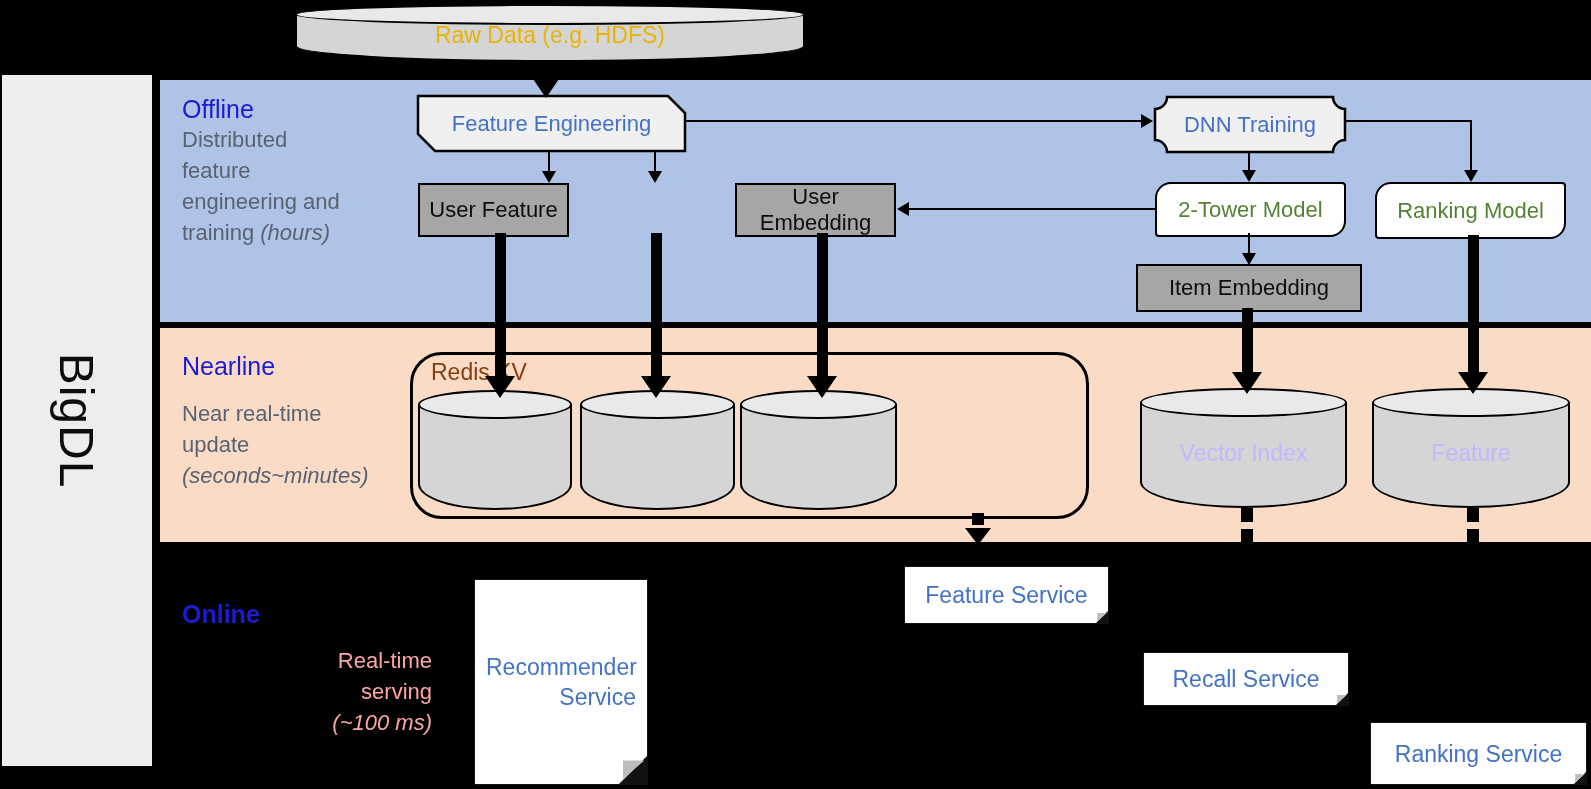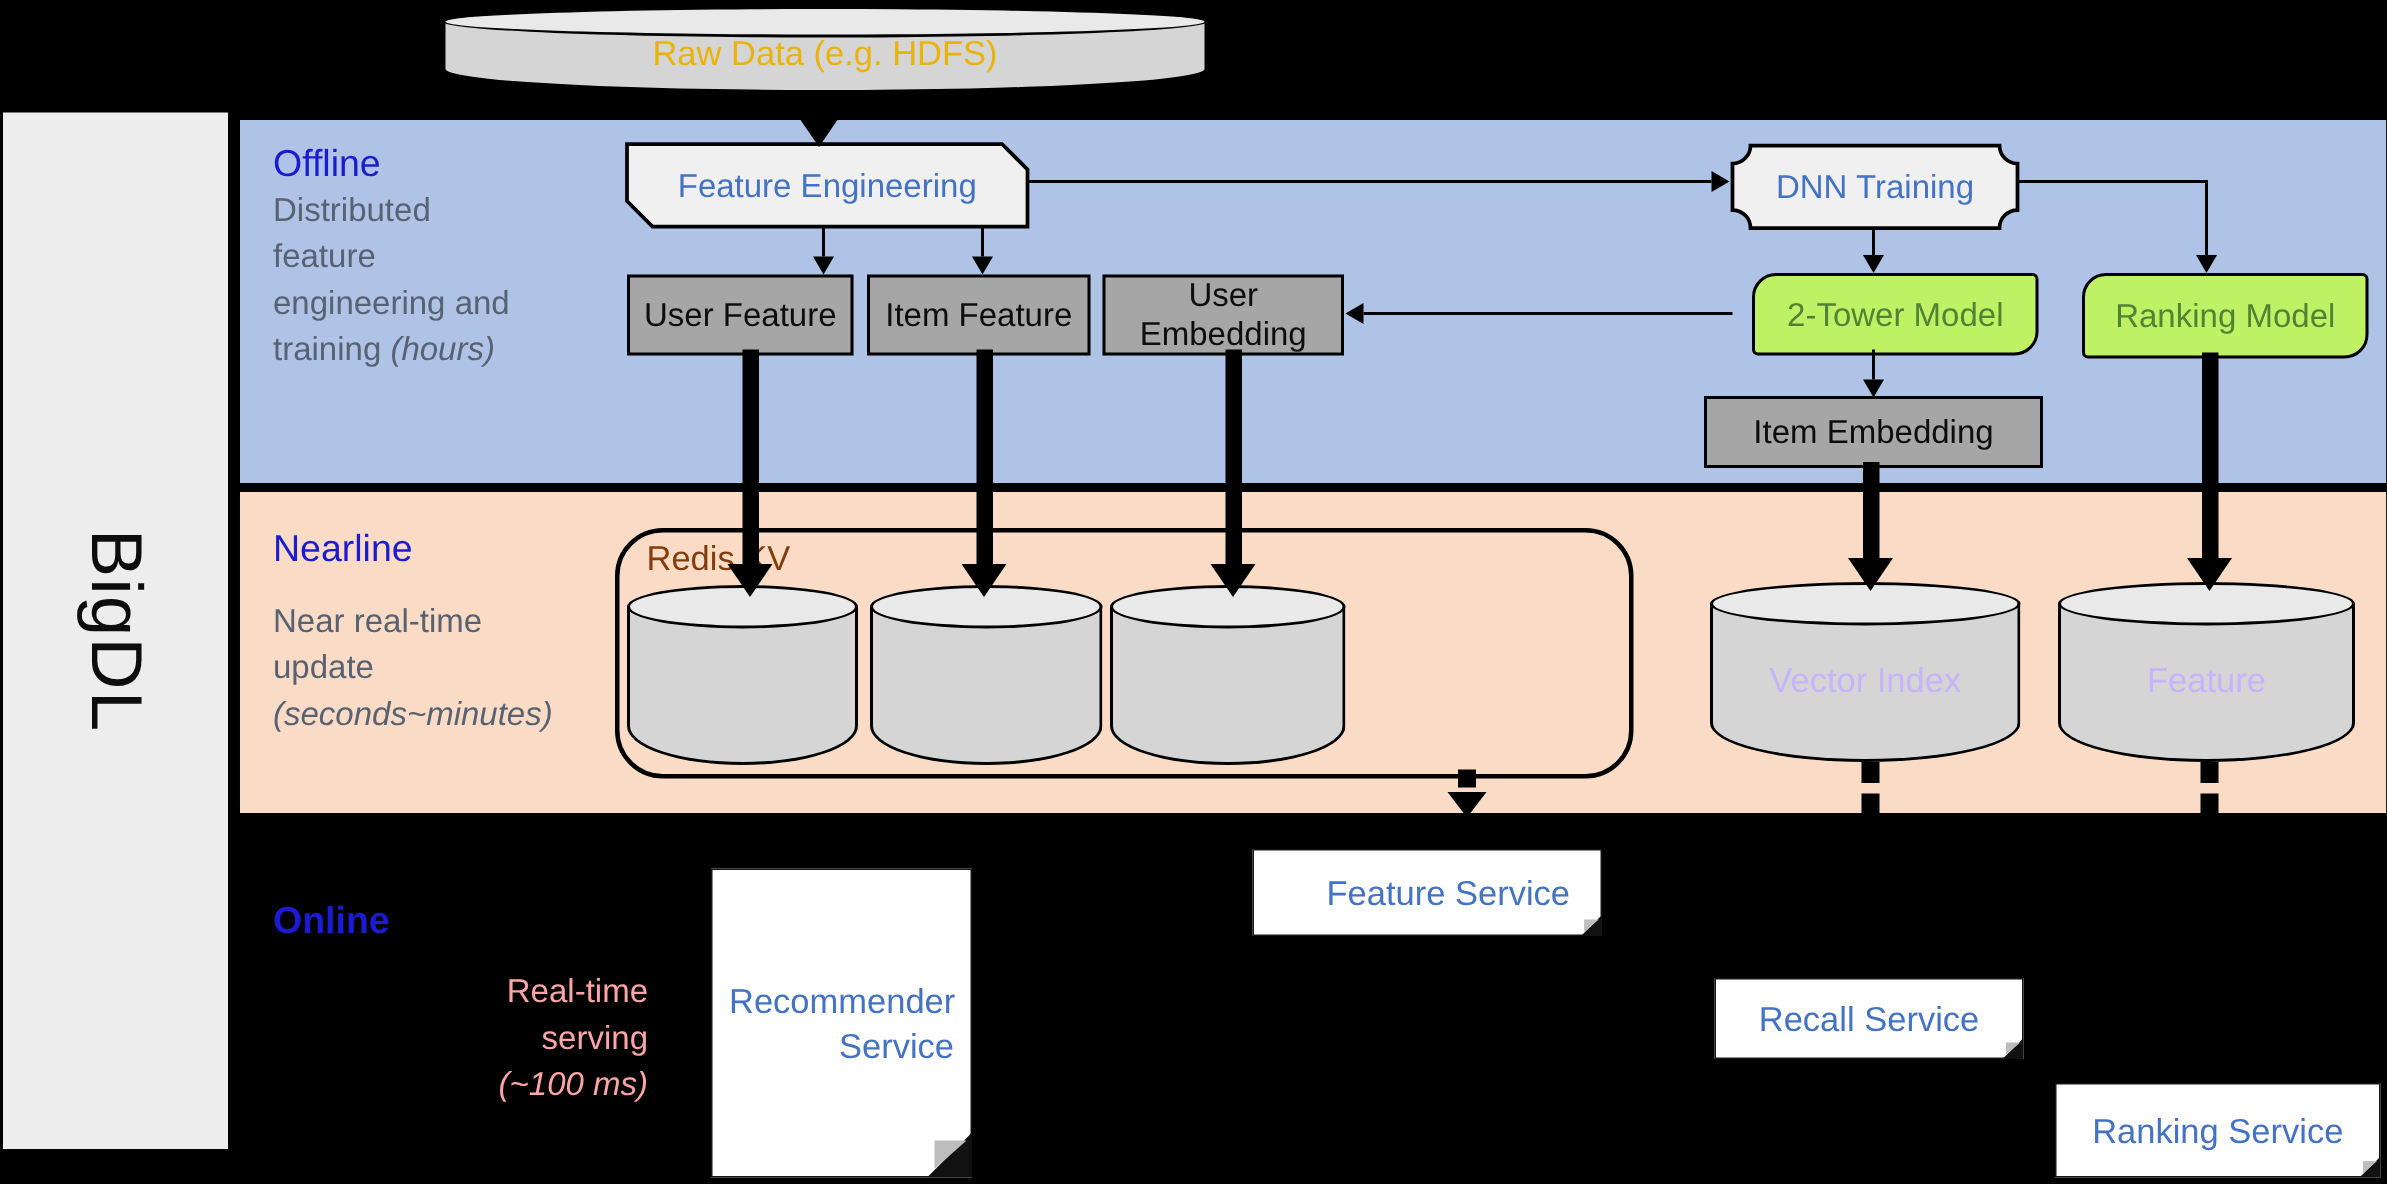--- a/index.html
+++ b/index.html
@@ -16,21 +16,21 @@
     display:flex;align-items:center;justify-content:center;}
   #brand-bar .brand-text{transform:rotate(90deg);font-size:48px;letter-spacing:1px;color:#0d0d0d;white-space:nowrap;}
   
   .band-title{position:absolute;left:182px;font-size:25px;font-weight:500;color:#1b1bd2;}
   .band-desc{position:absolute;left:182px;width:250px;font-size:22px;line-height:31px;color:#596273;}
   .band-desc .it{font-style:italic;}
   
   .box{position:absolute;border:2.5px solid #000;display:flex;align-items:center;justify-content:center;
     font-size:22px;text-align:center;}
   .gray-box{background:#a6a6a6;color:#0d0d0d;}
-  .round-diag{border-radius:16px 4px 16px 4px;background:#bef264;color:#548235;margin-left:13px;}
+  .round-diag{border-radius:16px 4px 16px 4px;background:#ffffff;color:#548235;}
   .shape-label{position:absolute;display:flex;align-items:center;justify-content:center;font-size:22px;}
   .blue-txt{color:#4472c4;}
   
   .cyl{position:absolute;}
   .cyl .cyl-body{position:absolute;left:0;right:0;top:14px;bottom:0;background:#d5d5d5;
     border:2.5px solid #000;border-top:none;border-radius:0 0 50% 50% / 0 0 26px 26px;}
   .cyl .cyl-lid{position:absolute;left:0;right:0;top:0;height:29px;background:#e9e9e9;
     border:2.5px solid #000;border-radius:50%;box-sizing:border-box;}
   .cyl .cyl-lbl{position:absolute;left:0;right:0;top:52px;text-align:center;color:#c4b5fd;font-size:23px;}
   
@@ -104,21 +104,20 @@
     <path d="M2,2 L252,2 L269,19 L269,57 L19,57 L2,40 Z" fill="#f0f0f0" stroke="#000" stroke-width="2.5"></path>
   </svg>
   <div class="shape-label blue-txt" style="left:418px;top:96px;width:267px;height:55px;">Feature Engineering</div>
 
   <svg style="position:absolute;left:1153px;top:95px;" width="194" height="59" viewBox="-2 -2 194 59">
     <path d="M12,0 H178 A12,12 0 0 0 190,12 V43 A12,12 0 0 0 178,55 H12 A12,12 0 0 0 0,43 V12 A12,12 0 0 0 12,0 Z" fill="#f0f0f0" stroke="#000" stroke-width="2.5"></path>
   </svg>
   <div class="shape-label blue-txt" style="left:1155px;top:97px;width:190px;height:55px;">DNN Training</div>
 
   <div class="box gray-box" style="left:418px;top:183px;width:147px;height:50px;">User Feature</div>
-  <div class="box gray-box" style="left:578px;top:183px;width:145px;height:50px;">Item Feature</div>
   <div class="box gray-box" style="left:735px;top:183px;width:157px;height:50px;">User Embedding</div>
   <div class="box gray-box" style="left:1136px;top:264px;width:222px;height:44px;">Item Embedding</div>
 
   <div class="box round-diag" style="left:1155px;top:182px;width:187px;height:51px;">2-Tower Model</div>
   <div class="box round-diag" style="left:1375px;top:182px;width:187px;height:53px;">Ranking Model</div>
 
   <div id="redis-group">
     <div id="redis-label">Redis KV</div>
   </div>
 
@@ -142,21 +141,21 @@
   <div class="cyl" style="left:1372px;top:388px;width:198px;height:120px;">
     <div class="cyl-body"></div>
     <div class="cyl-lid"></div>
     <div class="cyl-lbl">Feature</div>
   </div>
 
   <div class="service" style="left:474px;top:579px;width:172px;height:204px;">
     <span style="display:block;width:150px;text-align:right;">Recommender Service</span>
     <span class="fold fold-big"></span>
   </div>
-  <div class="service" style="left:835px;top:566px;width:203px;height:56px;padding-left:28px;">
+  <div class="service" style="left:904px;top:566px;width:203px;height:56px;">
     <span>Feature Service</span>
     <span class="fold fold-sm"></span>
   </div>
   <div class="service" style="left:1143px;top:652px;width:204px;height:52px;">
     <span>Recall Service</span>
     <span class="fold fold-sm"></span>
   </div>
   <div class="service" style="left:1370px;top:722px;width:215px;height:61px;">
     <span>Ranking Service</span>
     <span class="fold fold-sm"></span>

